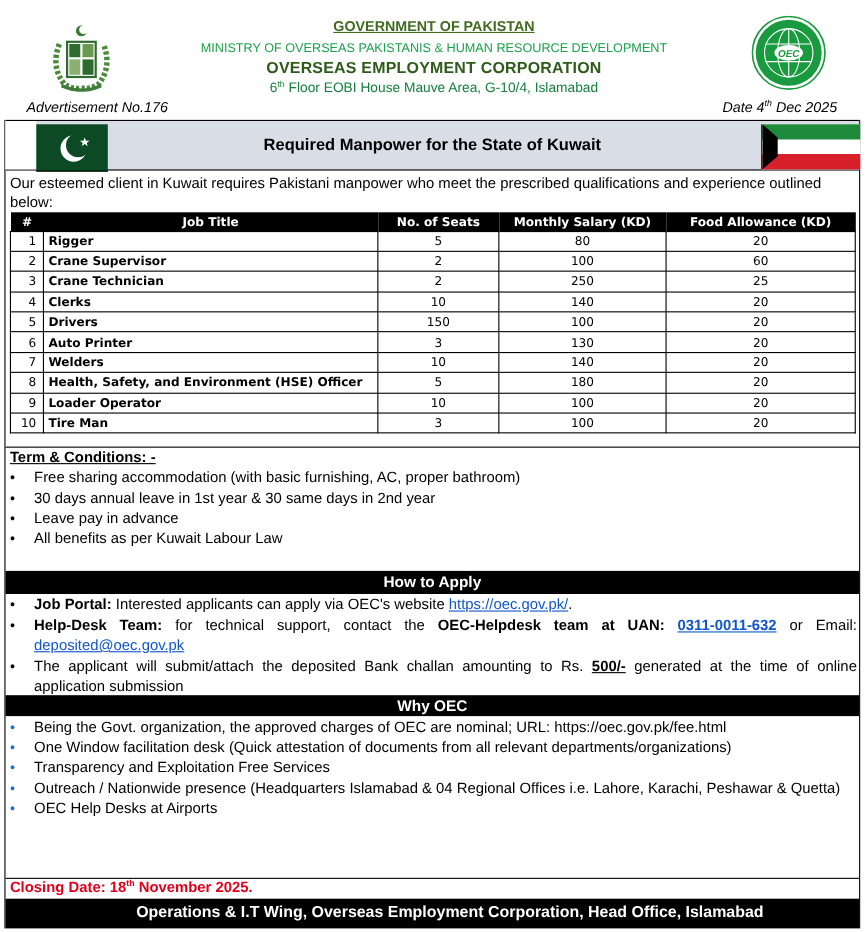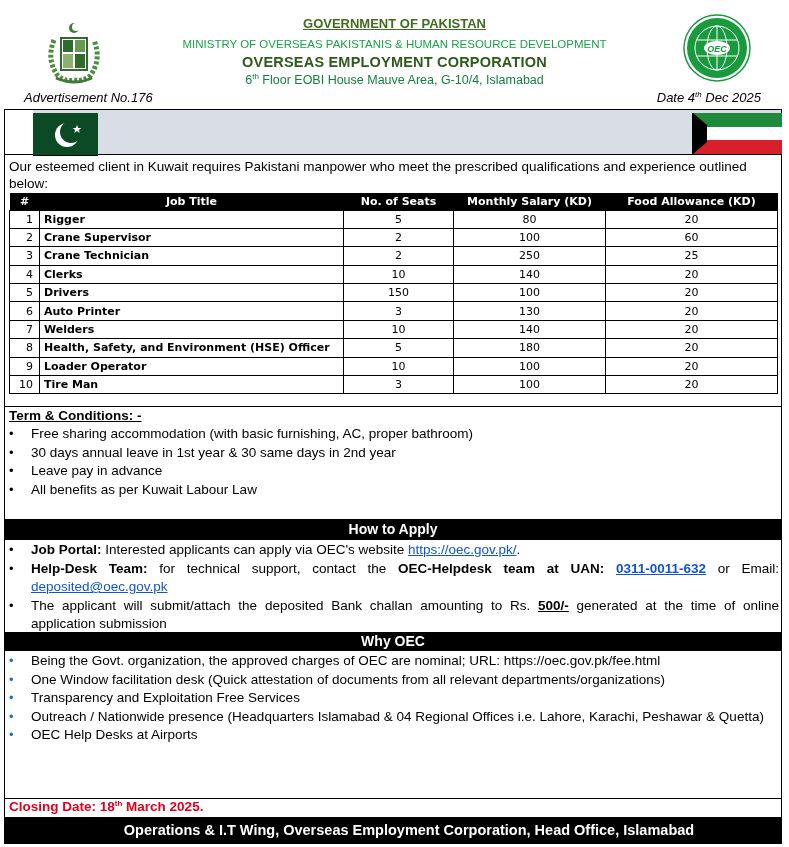--- a/index.html
+++ b/index.html
@@ -90,20 +90,21 @@
 
 <div class="title-row">
   <div class="pak-left"></div>
   <div class="pak-flag">
     <svg width="65" height="42" viewBox="0 0 65 42" style="position:absolute;left:0;top:0">
       <circle cx="34" cy="22" r="12" fill="#fff"></circle>
       <circle cx="38" cy="19" r="11" fill="#0b4a24"></circle>
       <polygon points="44,12 45.2,15 48.4,15 45.8,17 46.8,20 44,18 41.2,20 42.2,17 39.6,15 42.8,15" fill="#fff"></polygon>
     </svg>
   </div>
+  <div class="title-text">Required Manpower for the State of Kuwait</div>
   <div class="kw-flag">
     <div class="kw-band" style="top:0;background:#1f8a3b"></div>
     <div class="kw-band" style="top:33.3%;background:#fff"></div>
     <div class="kw-band" style="top:66.6%;background:#d8202b"></div>
     <svg width="30" height="41" viewBox="0 0 30 41" style="position:absolute;left:0;top:0">
       <polygon points="0,0 14,12 14,29 0,41" fill="#000"></polygon>
     </svg>
   </div>
 </div>
 
@@ -212,15 +213,15 @@
 <div class="black-bar" style="top:632px;height:19px;line-height:19px">Why OEC</div>
 <ul class="bullets justify why" style="top:652px">
   <li>Being the Govt. organization, the approved charges of OEC are nominal; URL: https://oec.gov.pk/fee.html</li>
   <li>One Window facilitation desk (Quick attestation of documents from all relevant departments/organizations)</li>
   <li>Transparency and Exploitation Free Services</li>
   <li>Outreach / Nationwide presence (Headquarters Islamabad &amp; 04 Regional Offices i.e. Lahore, Karachi, Peshawar &amp; Quetta)</li>
   <li>OEC Help Desks at Airports</li>
 </ul>
 
 <div class="section-sep" style="top:798px"></div>
-<div class="closing"><span>Closing Date: 18</span><sup>th</sup><span> March 2025.</span></div>
+<div class="closing"><span>Closing Date: 18</span><sup>th</sup><span> November 2025.</span></div>
 
 <div class="black-bar footer-bar">Operations &amp; I.T Wing, Overseas Employment Corporation, Head Office, Islamabad</div>
 
 </body></html>

